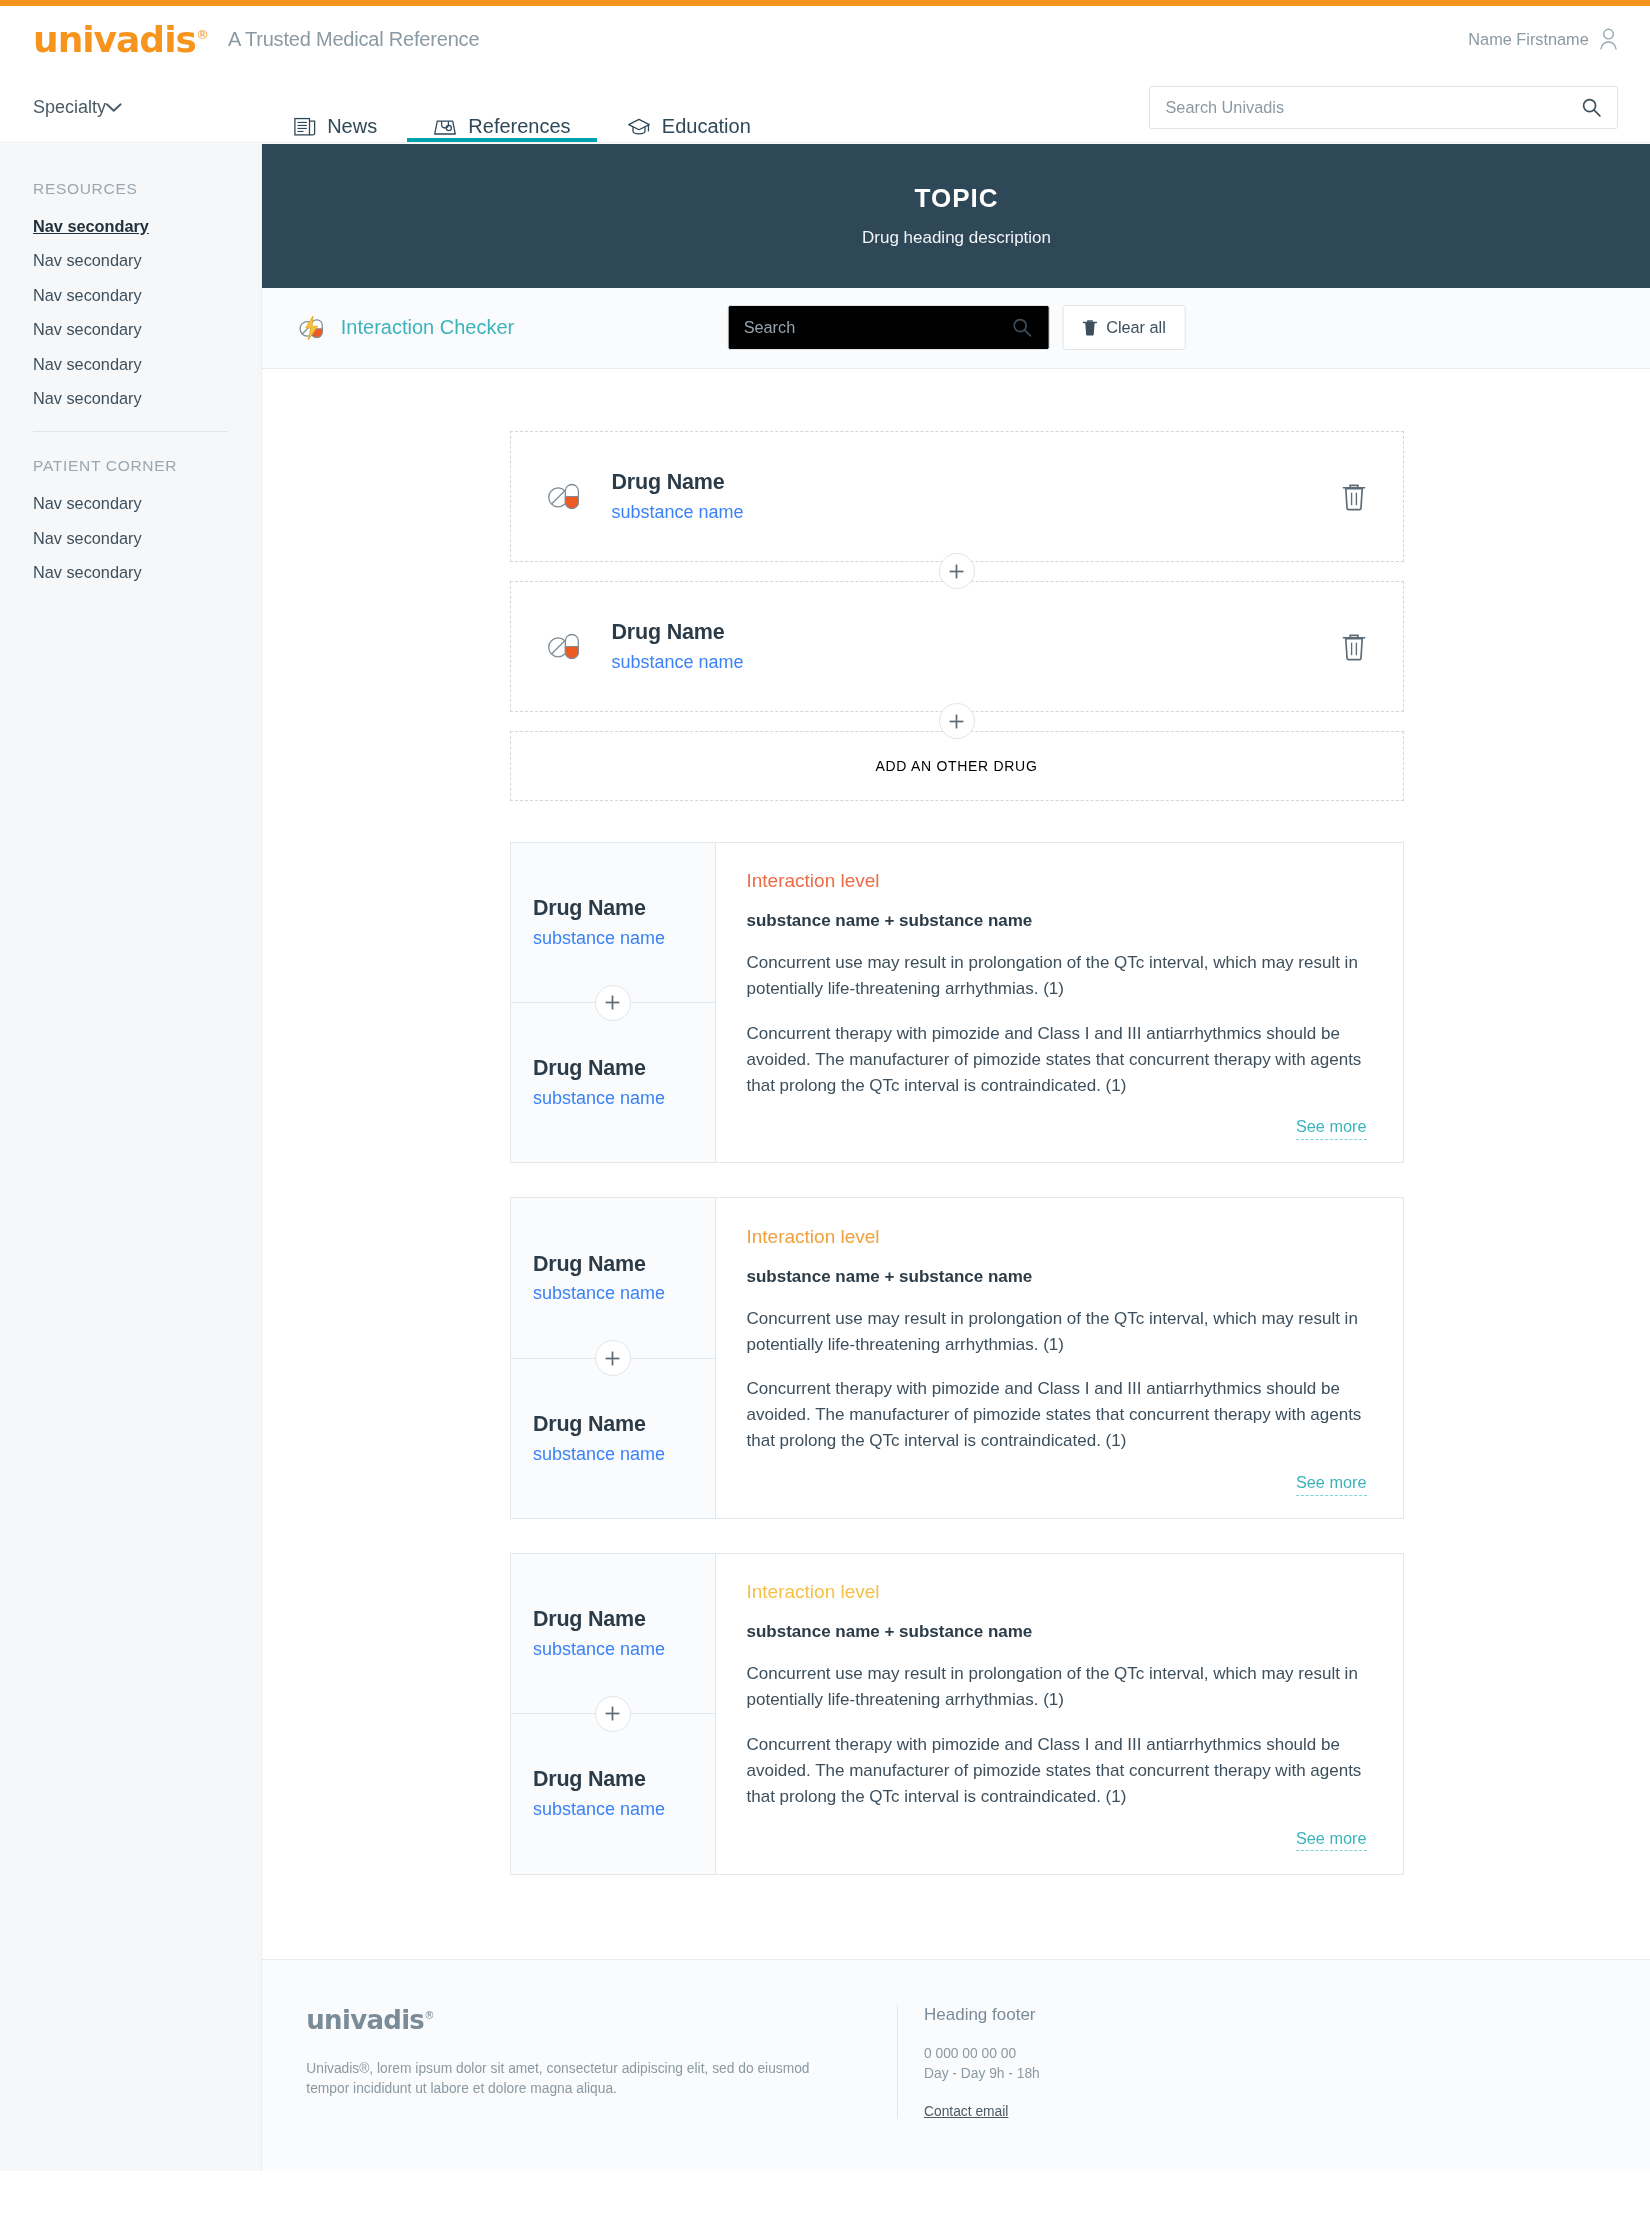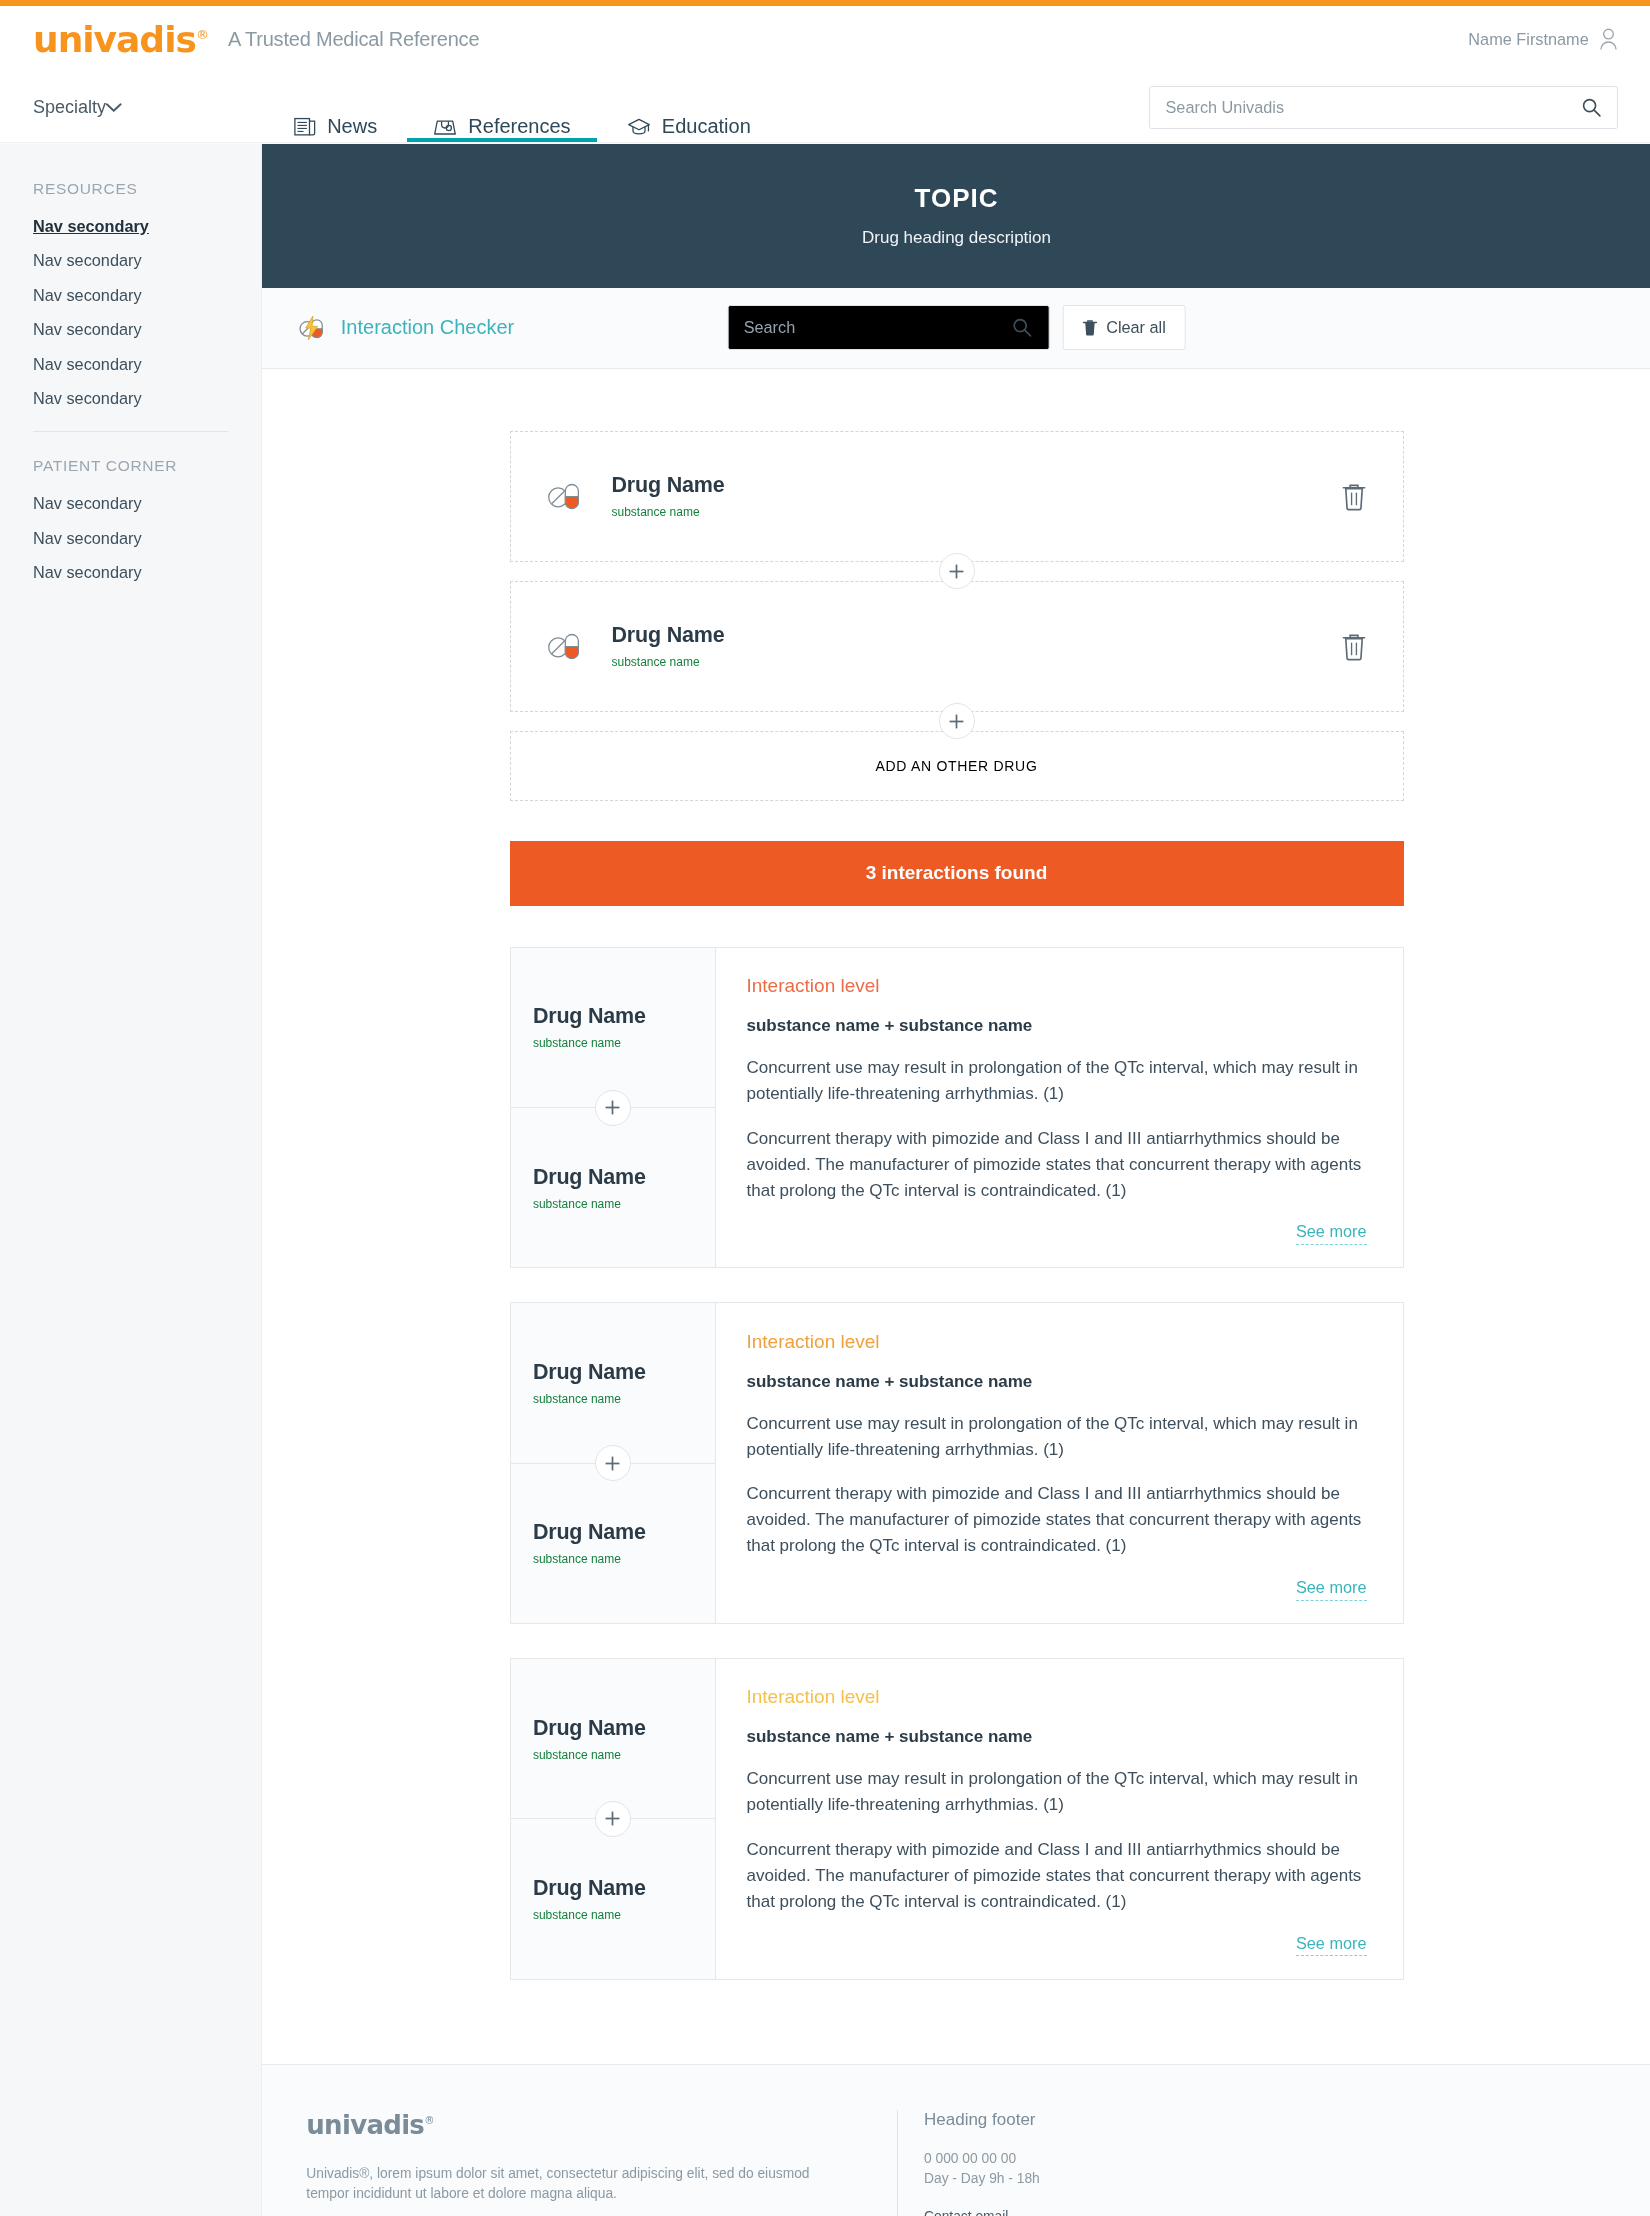--- a/index.html
+++ b/index.html
@@ -273,22 +273,22 @@
   .pill-icon { width: 36px; height: 31px; display:block; flex: 0 0 36px; }
   .drug-text { margin-left: 29px; }
   .drug-name {
     font-size: 21.5px;
     font-weight: 700;
     color: #2b3b47;
     letter-spacing: -0.2px;
   }
   .drug-sub {
     margin-top: 6.9px;
-    font-size: 12px;
-    color: #15803d;
+    font-size: 18px;
+    color: #3b82f6;
   }
   .trash-btn {
     margin-left: auto;
     width: 26px; height: 29px;
     cursor: pointer;
     display: block;
   }
 
   .plus-sep {
     position: relative;
@@ -639,23 +639,20 @@
               <line x1="3" y1="11" x2="19" y2="11" stroke="#5c6b76" stroke-width="2"></line>
             </svg>
           </div>
         </div>
 
         <div class="add-row">
           <span>ADD AN OTHER DRUG</span>
         </div>
       </div>
 
-      <div class="results-banner">
-        <span>3 interactions found</span>
-      </div>
 
       <div class="cards">
 
         <div class="icard">
           <div class="icard-left">
             <div class="icard-half">
               <div class="drug-name">Drug Name</div>
               <div class="drug-sub">substance name</div>
             </div>
             <div class="icard-half">

